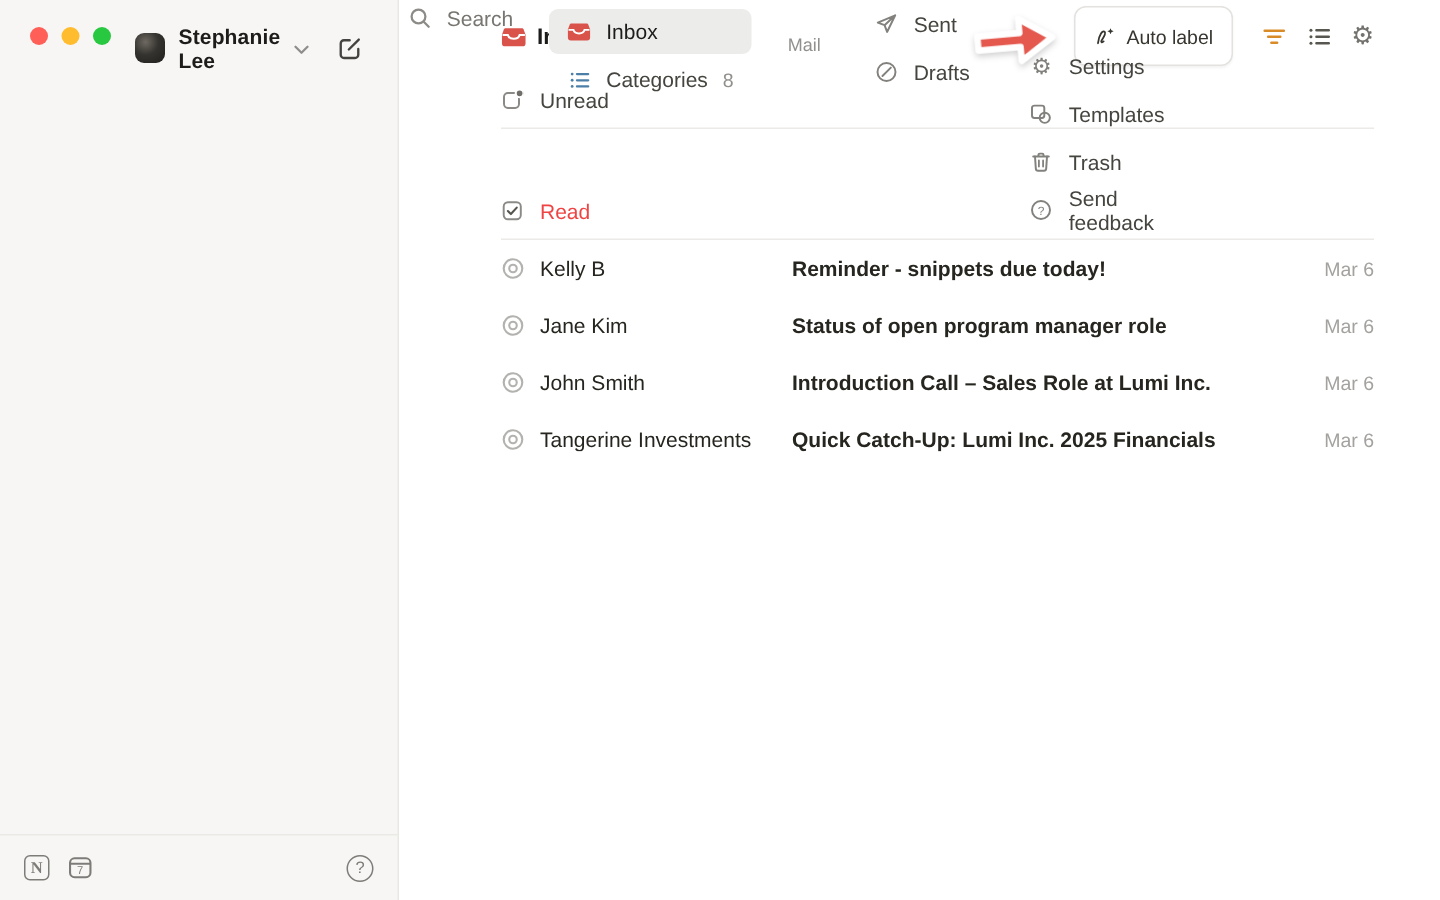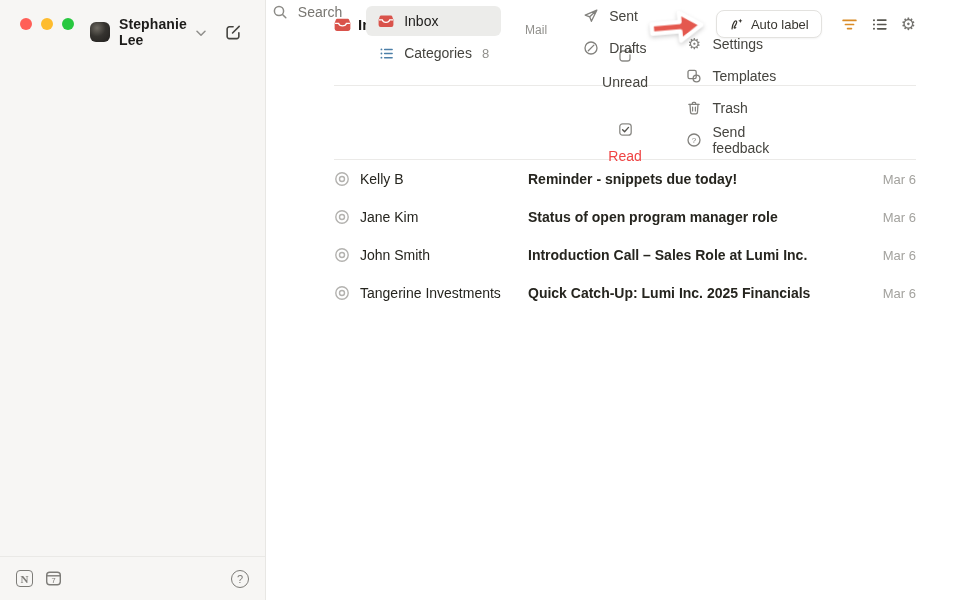--- a/index.html
+++ b/index.html
@@ -51,29 +51,29 @@
   .calbox { color:#7d7c78; display:flex; cursor:pointer; }
   .helpc { margin-left:auto; width:18px; height:18px; border:1.4px solid #7d7c78; border-radius:50%; color:#7d7c78;
     font-size:11px; display:flex; align-items:center; justify-content:center; cursor:pointer; }
 
   
   .main { flex:1; background:#fff; display:flex; flex-direction:column; }
   .mheader { height:48px; display:flex; align-items:center; padding:0 44px 0 68px; }
   .mtitle { display:flex; align-items:center; gap:7px; font-size:15px; font-weight:700; color:#1d1c1a; }
   .mtools { margin-left:auto; display:flex; align-items:center; }
   .arrow-annot { margin-right:10px; transform:rotate(-5deg) translateY(3px); filter:drop-shadow(0 2px 2px rgba(0,0,0,.18)); }
-  .auto-label-btn { display:flex; align-items:center; gap:7px; height:28px; padding:0 12px;
+  .auto-label-btn { display:flex; align-items:center; gap:7px; height:40px; padding:0 12px;
     background:#fff; border:1px solid #e3e2df; border-radius:8px; box-shadow:0 1px 2px rgba(0,0,0,.05);
     font-size:13px; font-weight:500; color:#37352f; cursor:pointer; font-family:inherit; }
   .tool-icons { display:flex; align-items:center; gap:13px; margin-left:19px; }
   .tool-icons .ticon { display:flex; cursor:pointer; color:#57564f; }
   .gear-glyph { font-family:"DejaVu Sans",sans-serif; font-size:17px; line-height:1; color:#73726e; cursor:pointer; }
 
   .mcontent { padding:0 44px 0 68px; }
-  .sec-row { display:flex; align-items:center; gap:11px; height:38px; font-size:14px; color:#45443f; border-bottom:1px solid #ebeae8;flex-direction:column; }
+  .sec-row { display:flex; align-items:center; gap:11px; height:38px; font-size:14px; color:#45443f; border-bottom:1px solid #ebeae8; }
   .sec-row .secicon { display:flex; color:#8b8a86; }
   .sec-row.read { margin-top:36px; color:#ef4444; }
 
   .email-row { display:flex; align-items:center; height:38px; cursor:pointer;justify-content:center; }
   .email-row .ricon { display:flex; margin-right:10px; color:#b3b2af; flex:none; }
   .email-row .sender { width:168px; flex:none; font-size:14px; color:#26251f; white-space:nowrap; overflow:hidden; }
   .email-row .subject { flex:1; font-size:14px; color:#26251f; white-space:nowrap; overflow:hidden;font-weight:bold; }
   .email-row .edate { margin-left:12px; font-size:13px; color:#a3a29e; flex:none; }
 
   svg { display:block; }

